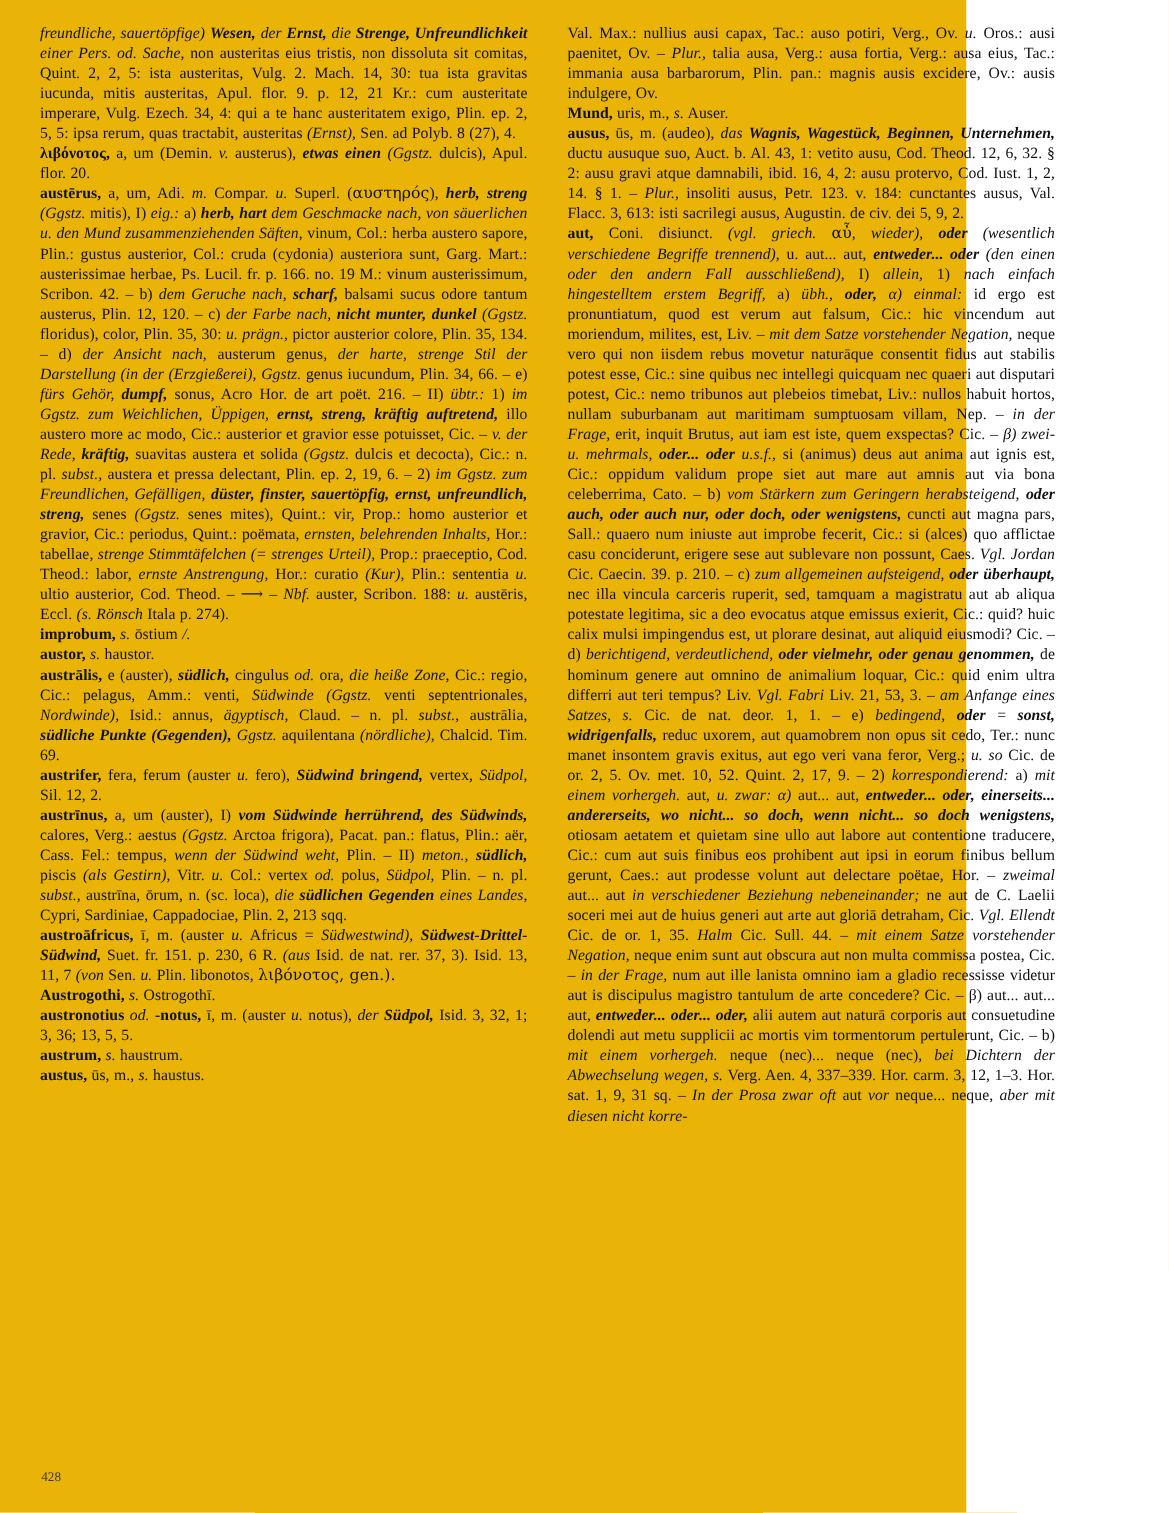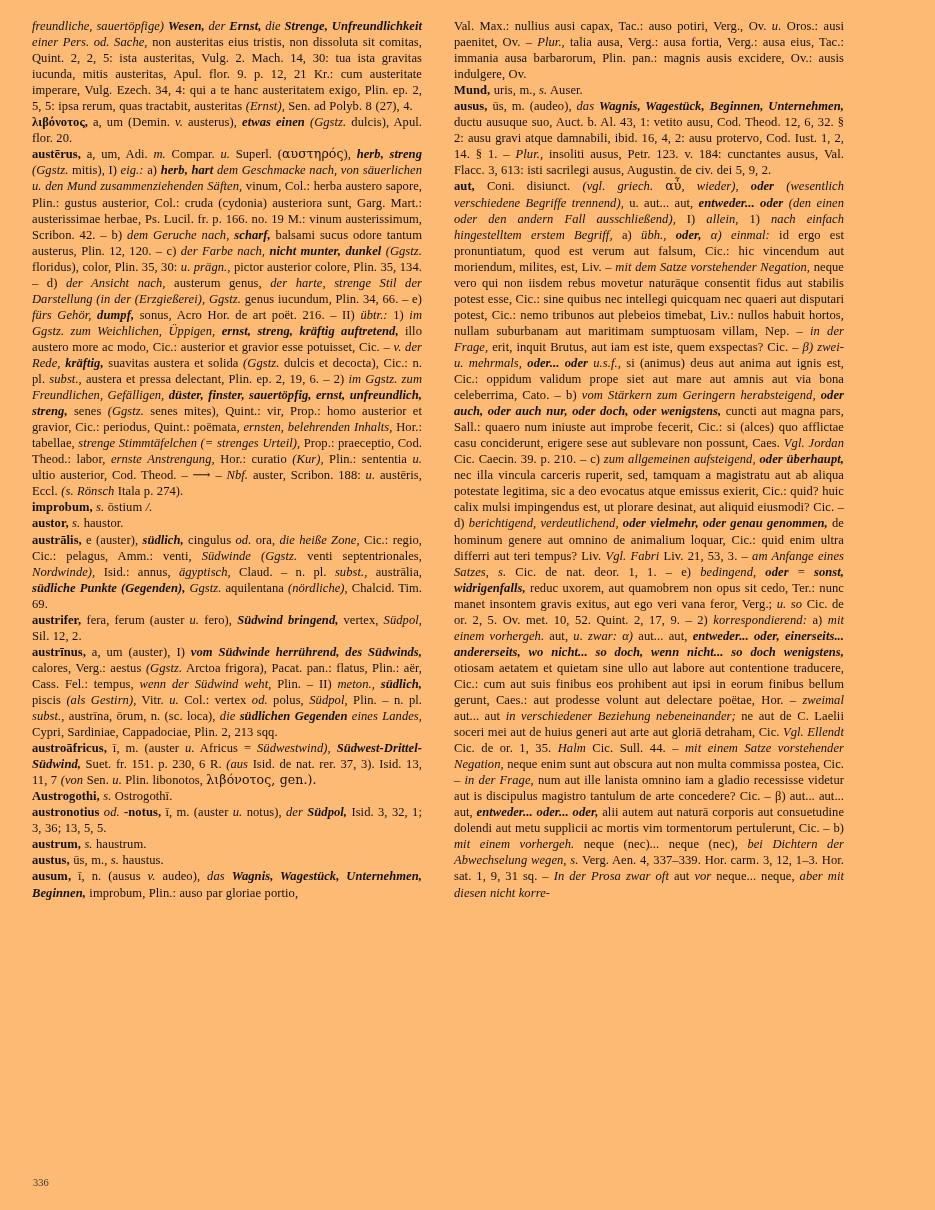--- a/index.html
+++ b/index.html
@@ -11,23 +11,23 @@
     width: 935px;
     height: 1210px;
     font-family: "Liberation Serif", "DejaVu Serif", serif;
     color: #111111;
     position: relative;
     overflow: hidden;
   }
   #page {
     position: absolute;
     left: 0; top: 0;
-    width: 935px;
+    width: 773px;
     height: 1210px;
-    background: #fdba74;
+    background: #eab308;
   }
   #columns {
     position: absolute;
     left: 32px;
     top: 18px;
     width: 872px;
     height: 1132px;
     display: flex;
     flex-direction: row;
     gap: 32px;
@@ -97,26 +97,25 @@
         <p class="entry"><span class="hw">improbum,</span> <span class="it">s.</span> ōstium <span class="it">/.</span></p>
         <p class="entry"><span class="hw">austor,</span> <span class="it">s.</span> haustor.</p>
         <p class="entry"><span class="hw">austrālis,</span> e (auster), <span class="bi">südlich,</span> cingulus <span class="it">od.</span> ora, <span class="it">die heiße Zone,</span> Cic.: regio, Cic.: pelagus, Amm.: venti, <span class="it">Südwinde (Ggstz.</span> venti septentrionales, <span class="it">Nordwinde),</span> Isid.: annus, <span class="it">ägyptisch,</span> Claud. – n. pl. <span class="it">subst.,</span> austrālia, <span class="bi">südliche Punkte (Gegenden),</span> <span class="it">Ggstz.</span> aquilentana <span class="it">(nördliche),</span> Chalcid. Tim. 69.</p>
         <p class="entry"><span class="hw">austrifer,</span> fera, ferum (auster <span class="it">u.</span> fero), <span class="bi">Südwind bringend,</span> vertex, <span class="it">Südpol,</span> Sil. 12, 2.</p>
         <p class="entry"><span class="hw">austrīnus,</span> a, um (auster), I) <span class="bi">vom Südwinde herrührend, des Südwinds,</span> calores, Verg.: aestus <span class="it">(Ggstz.</span> Arctoa frigora), Pacat. pan.: flatus, Plin.: aër, Cass. Fel.: tempus, <span class="it">wenn der Südwind weht,</span> Plin. – II) <span class="it">meton.,</span> <span class="bi">südlich,</span> piscis <span class="it">(als Gestirn),</span> Vitr. <span class="it">u.</span> Col.: vertex <span class="it">od.</span> polus, <span class="it">Südpol,</span> Plin. – n. pl. <span class="it">subst.,</span> austrīna, ōrum, n. (sc. loca), <span class="it">die</span> <span class="bi">südlichen Gegenden</span> <span class="it">eines Landes,</span> Cypri, Sardiniae, Cappadociae, Plin. 2, 213 sqq.</p>
         <p class="entry"><span class="hw">austroāfricus,</span> ī, m. (auster <span class="it">u.</span> Africus = <span class="it">Südwestwind),</span> <span class="bi">Südwest-Drittel-Südwind,</span> Suet. fr. 151. p. 230, 6 R. <span class="it">(aus</span> Isid. de nat. rer. 37, 3). Isid. 13, 11, 7 <span class="it">(von</span> Sen. <span class="it">u.</span> Plin. libonotos, <span class="gk-it">λιβόνοτος, gen.).</span></p>
         <p class="entry"><span class="hw">Austrogothi,</span> <span class="it">s.</span> Ostrogothī.</p>
         <p class="entry"><span class="hw">austronotius</span> <span class="it">od.</span> <span class="hw">-notus,</span> ī, m. (auster <span class="it">u.</span> notus), <span class="it">der</span> <span class="bi">Südpol,</span> Isid. 3, 32, 1; 3, 36; 13, 5, 5.</p>
         <p class="entry"><span class="hw">austrum,</span> <span class="it">s.</span> haustrum.</p>
         <p class="entry"><span class="hw">austus,</span> ūs, m., <span class="it">s.</span> haustus.</p>
-        <p class="entry"><span class="hw">ausum,</span> ī, n. (ausus <span class="it">v.</span> audeo), <span class="it">das</span> <span class="bi">Wagnis, Wagestück, Unternehmen, Beginnen,</span> improbum, Plin.: auso par gloriae portio,</p>
       </div>
     <div class="column" id="col-right">
         <p class="entry cont">Val. Max.: nullius ausi capax, Tac.: auso potiri, Verg., Ov. <span class="it">u.</span> Oros.: ausi paenitet, Ov. – <span class="it">Plur.,</span> talia ausa, Verg.: ausa fortia, Verg.: ausa eius, Tac.: immania ausa barbarorum, Plin. pan.: magnis ausis excidere, Ov.: ausis indulgere, Ov.</p>
         <p class="entry"><span class="hw">Mund,</span> uris, m., <span class="it">s.</span> Auser.</p>
         <p class="entry"><span class="hw">ausus,</span> ūs, m. (audeo), <span class="it">das</span> <span class="bi">Wagnis, Wagestück, Beginnen, Unternehmen,</span> ductu ausuque suo, Auct. b. Al. 43, 1: vetito ausu, Cod. Theod. 12, 6, 32. § 2: ausu gravi atque damnabili, ibid. 16, 4, 2: ausu protervo, Cod. Iust. 1, 2, 14. § 1. – <span class="it">Plur.,</span> insoliti ausus, Petr. 123. v. 184: cunctantes ausus, Val. Flacc. 3, 613: isti sacrilegi ausus, Augustin. de civ. dei 5, 9, 2.</p>
         <p class="entry"><span class="hw">aut,</span> Coni. disiunct. <span class="it">(vgl. griech.</span> <span class="gk">αὖ</span><span class="it">, wieder),</span> <span class="bi">oder</span> <span class="it">(wesentlich verschiedene Begriffe trennend),</span> u. aut... aut, <span class="bi">entweder... oder</span> <span class="it">(den einen oder den andern Fall ausschließend),</span> I) <span class="it">allein,</span> 1) <span class="it">nach einfach hingestelltem erstem Begriff,</span> a) <span class="it">übh.,</span> <span class="bi">oder,</span> <span class="it">α) einmal:</span> id ergo est pronuntiatum, quod est verum aut falsum, Cic.: hic vincendum aut moriendum, milites, est, Liv. – <span class="it">mit dem Satze vorstehender Negation,</span> neque vero qui non iisdem rebus movetur naturāque consentit fidus aut stabilis potest esse, Cic.: sine quibus nec intellegi quicquam nec quaeri aut disputari potest, Cic.: nemo tribunos aut plebeios timebat, Liv.: nullos habuit hortos, nullam suburbanam aut maritimam sumptuosam villam, Nep. – <span class="it">in der Frage,</span> erit, inquit Brutus, aut iam est iste, quem exspectas? Cic. – <span class="it">β) zwei- u. mehrmals,</span> <span class="bi">oder... oder</span> <span class="it">u.s.f.,</span> si (animus) deus aut anima aut ignis est, Cic.: oppidum validum prope siet aut mare aut amnis aut via bona celeberrima, Cato. – b) <span class="it">vom Stärkern zum Geringern herabsteigend,</span> <span class="bi">oder auch, oder auch nur, oder doch, oder wenigstens,</span> cuncti aut magna pars, Sall.: quaero num iniuste aut improbe fecerit, Cic.: si (alces) quo afflictae casu conciderunt, erigere sese aut sublevare non possunt, Caes. <span class="it">Vgl. Jordan</span> Cic. Caecin. 39. p. 210. – c) <span class="it">zum allgemeinen aufsteigend,</span> <span class="bi">oder überhaupt,</span> nec illa vincula carceris ruperit, sed, tamquam a magistratu aut ab aliqua potestate legitima, sic a deo evocatus atque emissus exierit, Cic.: quid? huic calix mulsi impingendus est, ut plorare desinat, aut aliquid eiusmodi? Cic. – d) <span class="it">berichtigend, verdeutlichend,</span> <span class="bi">oder vielmehr, oder genau genommen,</span> de hominum genere aut omnino de animalium loquar, Cic.: quid enim ultra differri aut teri tempus? Liv. <span class="it">Vgl. Fabri</span> Liv. 21, 53, 3. – <span class="it">am Anfange eines Satzes, s.</span> Cic. de nat. deor. 1, 1. – e) <span class="it">bedingend,</span> <span class="bi">oder</span> = <span class="bi">sonst, widrigenfalls,</span> reduc uxorem, aut quamobrem non opus sit cedo, Ter.: nunc manet insontem gravis exitus, aut ego veri vana feror, Verg.; <span class="it">u. so</span> Cic. de or. 2, 5. Ov. met. 10, 52. Quint. 2, 17, 9. – 2) <span class="it">korrespondierend:</span> a) <span class="it">mit einem vorhergeh.</span> aut, <span class="it">u. zwar: α)</span> aut... aut, <span class="bi">entweder... oder, einerseits... andererseits, wo nicht... so doch, wenn nicht... so doch wenigstens,</span> otiosam aetatem et quietam sine ullo aut labore aut contentione traducere, Cic.: cum aut suis finibus eos prohibent aut ipsi in eorum finibus bellum gerunt, Caes.: aut prodesse volunt aut delectare poëtae, Hor. – <span class="it">zweimal</span> aut... aut <span class="it">in verschiedener Beziehung nebeneinander;</span> ne aut de C. Laelii soceri mei aut de huius generi aut arte aut gloriā detraham, Cic. <span class="it">Vgl. Ellendt</span> Cic. de or. 1, 35. <span class="it">Halm</span> Cic. Sull. 44. – <span class="it">mit einem Satze vorstehender Negation,</span> neque enim sunt aut obscura aut non multa commissa postea, Cic. – <span class="it">in der Frage,</span> num aut ille lanista omnino iam a gladio recessisse videtur aut is discipulus magistro tantulum de arte concedere? Cic. – β) aut... aut... aut, <span class="bi">entweder... oder... oder,</span> alii autem aut naturā corporis aut consuetudine dolendi aut metu supplicii ac mortis vim tormentorum pertulerunt, Cic. – b) <span class="it">mit einem vorhergeh.</span> neque (nec)... neque (nec), <span class="it">bei Dichtern der Abwechselung wegen, s.</span> Verg. Aen. 4, 337–339. Hor. carm. 3, 12, 1–3. Hor. sat. 1, 9, 31 sq. – <span class="it">In der Prosa zwar oft</span> aut <span class="it">vor</span> neque... neque, <span class="it">aber mit diesen nicht korre-</span></p>
       </div>
 
   </div>
 
-  <div id="folio">336</div>
+  <div id="folio">428</div>
 
 </div>
 
 </body></html>

